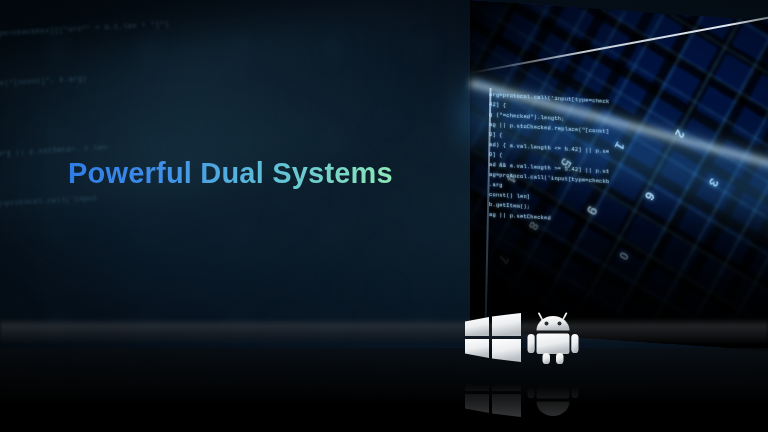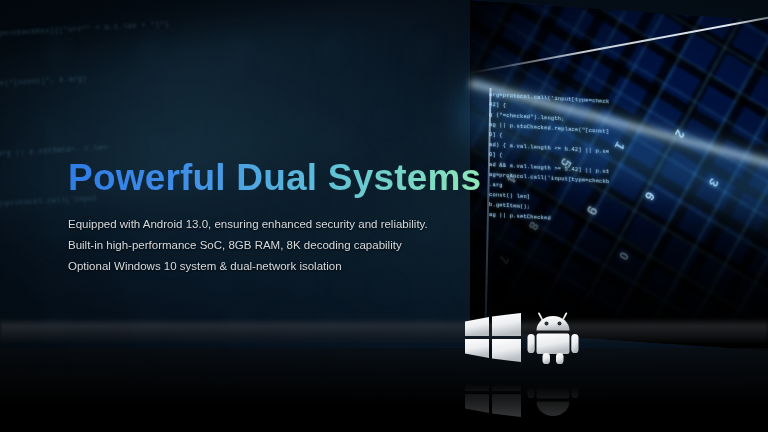--- a/index.html
+++ b/index.html
@@ -161,21 +161,21 @@
     white-space: nowrap;
     margin-bottom: 4px;
     filter: blur(.35px);
     text-shadow: 0 0 3px rgba(120,200,255,.8);
   }
 
   
   #headline {
     position: absolute;
     left: 68px; top: 157px;
-    font-size: 37px;
+    font-size: 29px;
     font-weight: 700;
     letter-spacing: .2px;
     background: linear-gradient(95deg, #2f7ce6 0%, #3f8ee8 28%, #5ec0d8 62%, #8fe8b7 100%);
     -webkit-background-clip: text;
     background-clip: text;
     color: transparent;
     -webkit-text-fill-color: transparent;
     white-space: nowrap;
   }
   #body-text {
@@ -270,25 +270,20 @@
       <div class="code-line">const() len]</div>
       <div class="code-line">b.getItem();</div>
       <div class="code-line">ag || p.setChecked</div>
     </div>
 
   <div class="layer" id="ledge"></div>
   <div class="layer" id="floor"></div>
 
   <div id="headline">Powerful Dual Systems</div>
 
-  <div id="body-text">
-    <p>Equipped with Android 13.0, ensuring enhanced security and reliability.</p>
-    <p>Built-in high-performance SoC, 8GB RAM, 8K decoding capability</p>
-    <p>Optional Windows 10 system &amp; dual-network isolation</p>
-  </div>
 
   <div id="logos">
 
     <div class="logo-unit" style="left:9px; top:7px;">
       <svg width="58" height="50" viewBox="0 0 58 50">
         <defs>
           <linearGradient id="winGrad" x1="0" y1="0" x2="0.25" y2="1">
             <stop offset="0%" stop-color="#ffffff"></stop>
             <stop offset="55%" stop-color="#eceef0"></stop>
             <stop offset="100%" stop-color="#b9bec3"></stop>

